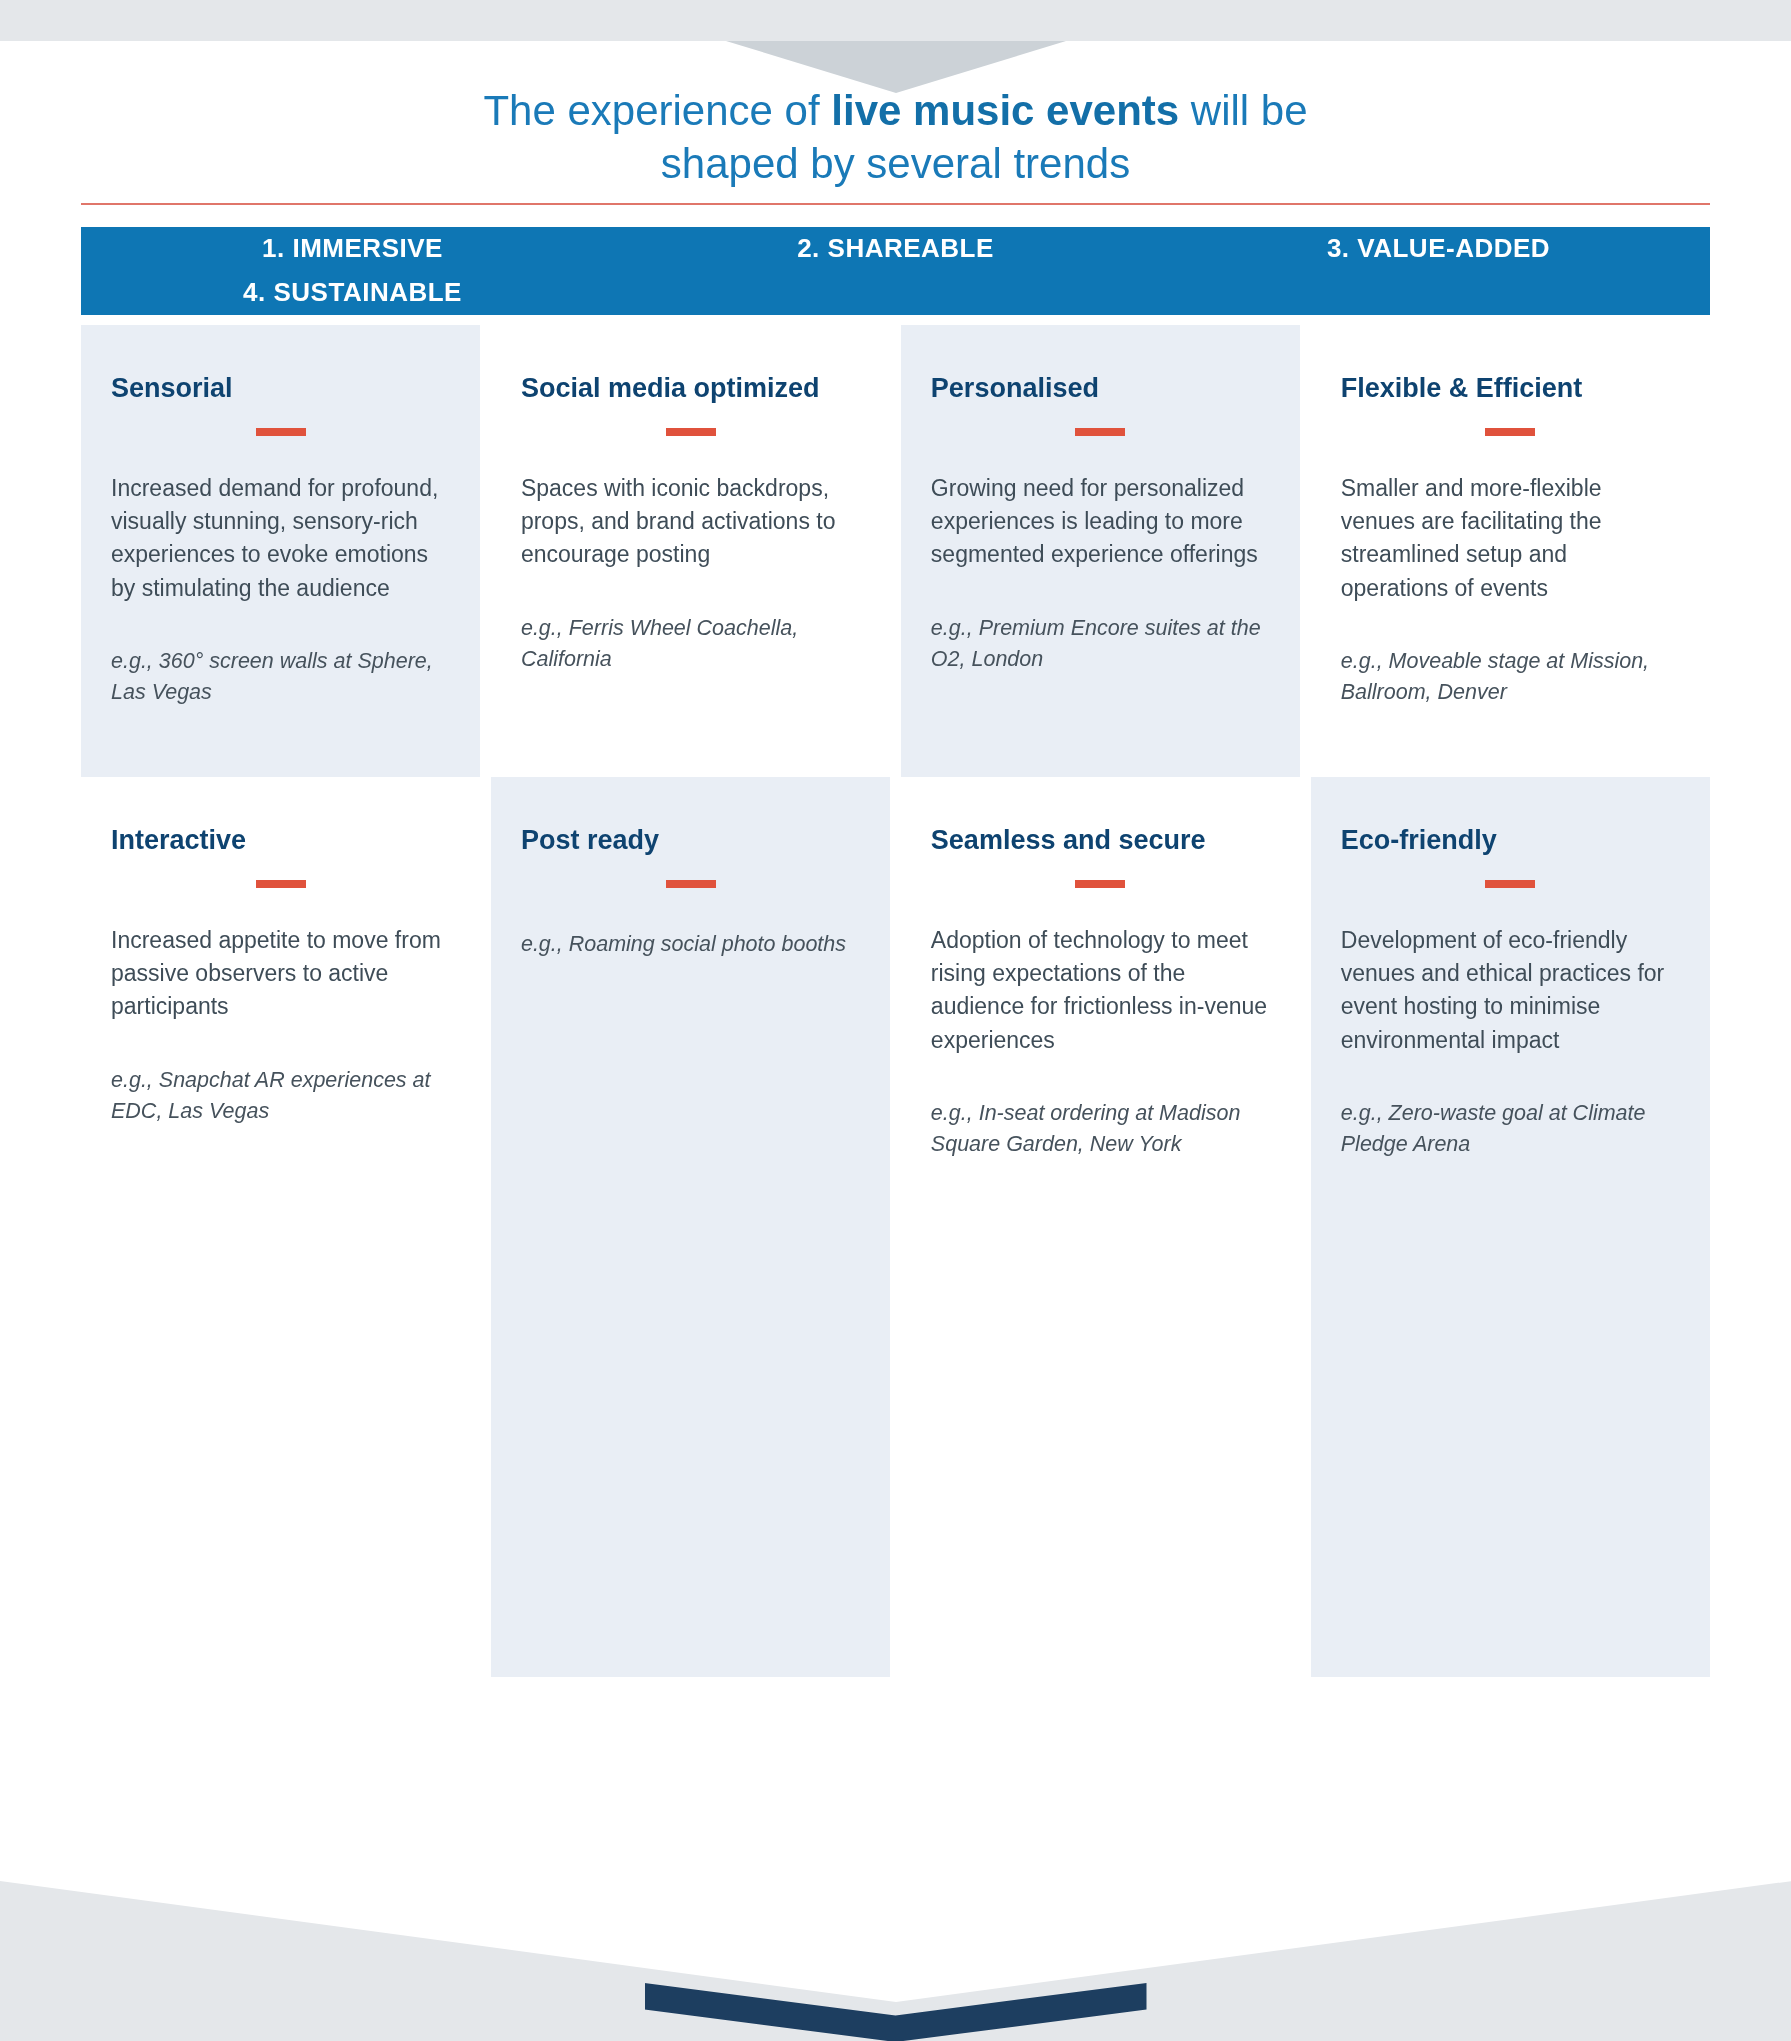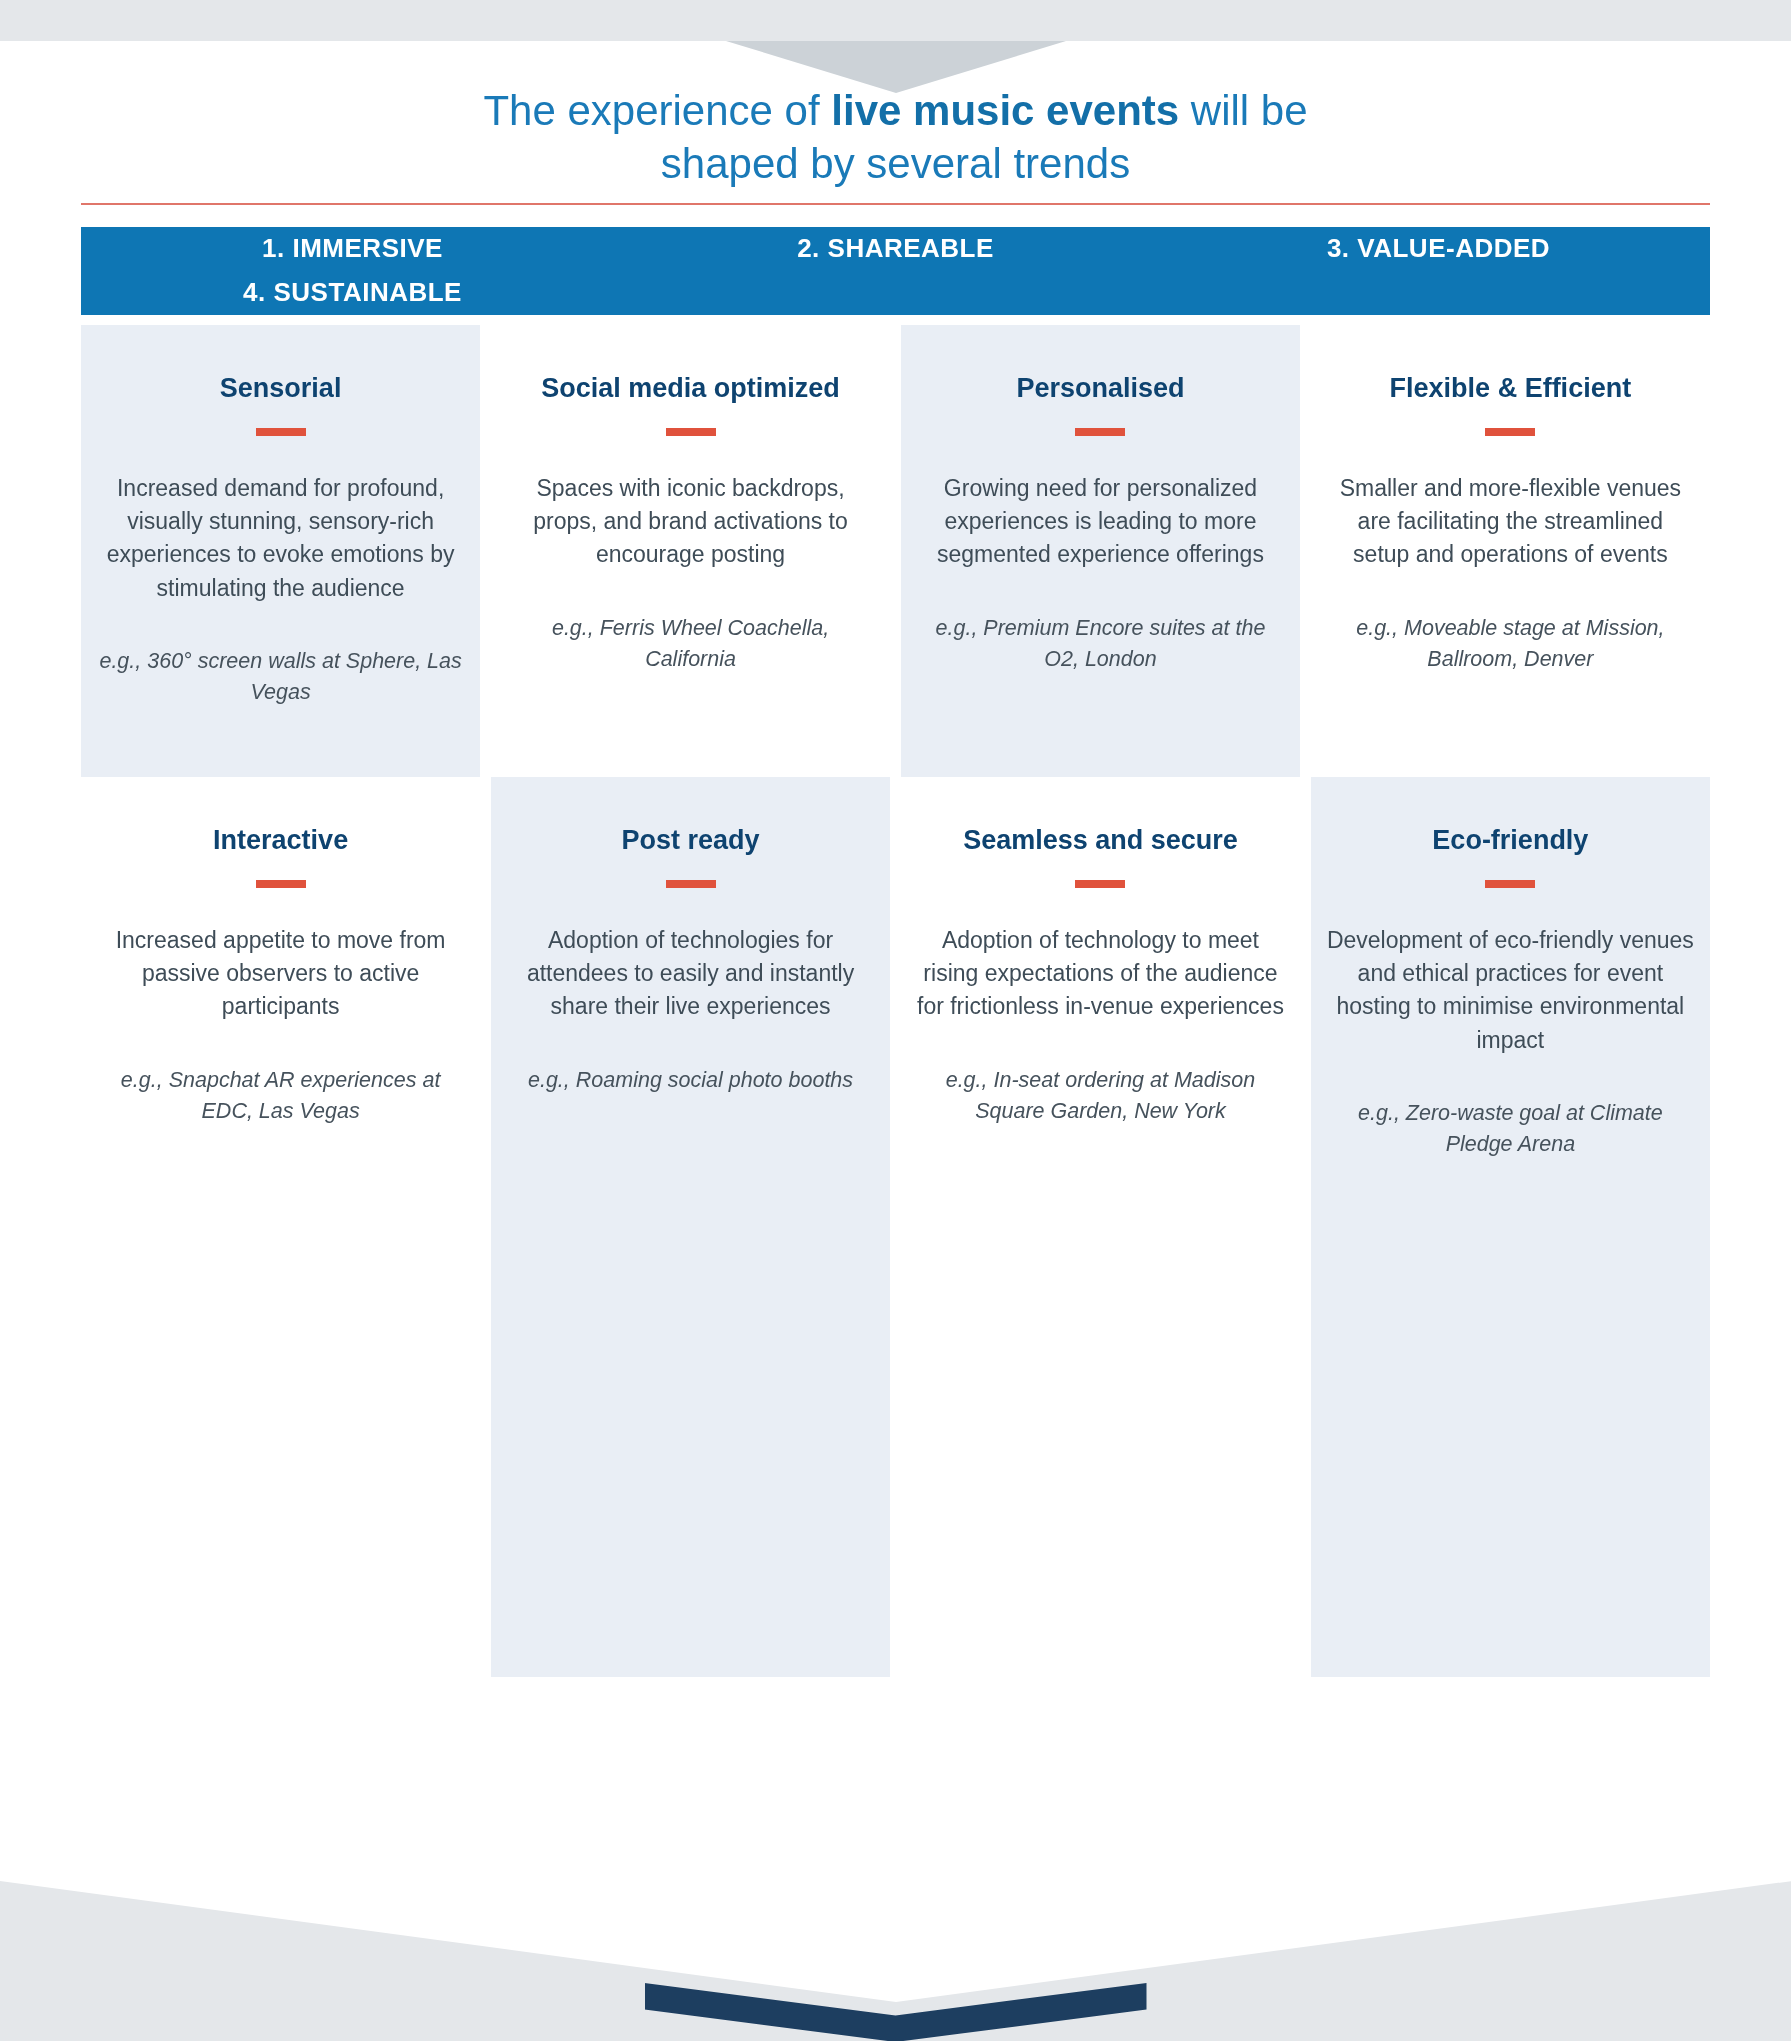--- a/index.html
+++ b/index.html
@@ -82,22 +82,22 @@
   
   .grid {
     margin: 10.7px 81px 0;
     display: grid;
     grid-template-columns: repeat(4, 1fr);
     grid-template-rows: 452px 900px;
     column-gap: 10.7px;
     row-gap: 0;
   }
   .card {
-    padding: 47px 16px 32px;
-    text-align: center;
+    padding: 47px 30px 32px;
+    text-align: left;
     box-sizing: border-box;
   }
   .card.tinted { background: #e9eef5; }
 
   .card-title {
     color: #0e4370;
     font-size: 27px;
     font-weight: 700;
     line-height: 1.2;
   }
@@ -206,21 +206,20 @@
     <div class="card">
       <div class="card-title">Interactive</div>
       <div class="accent-divider"></div>
       <div class="card-body">Increased appetite to move from passive observers to active participants</div>
       <div class="card-example">e.g., Snapchat AR experiences at EDC, Las Vegas</div>
     </div>
 
     <div class="card tinted">
       <div class="card-title">Post ready</div>
       <div class="accent-divider"></div>
-      <div class="card-body">Adoption of technologies for attendees to easily and instantly share their live experiences</div>
       <div class="card-example">e.g., Roaming social photo booths</div>
     </div>
 
     <div class="card">
       <div class="card-title">Seamless and secure</div>
       <div class="accent-divider"></div>
       <div class="card-body">Adoption of technology to meet rising expectations of the audience for frictionless in-venue experiences</div>
       <div class="card-example">e.g., In-seat ordering at Madison Square Garden, New York</div>
     </div>
 

